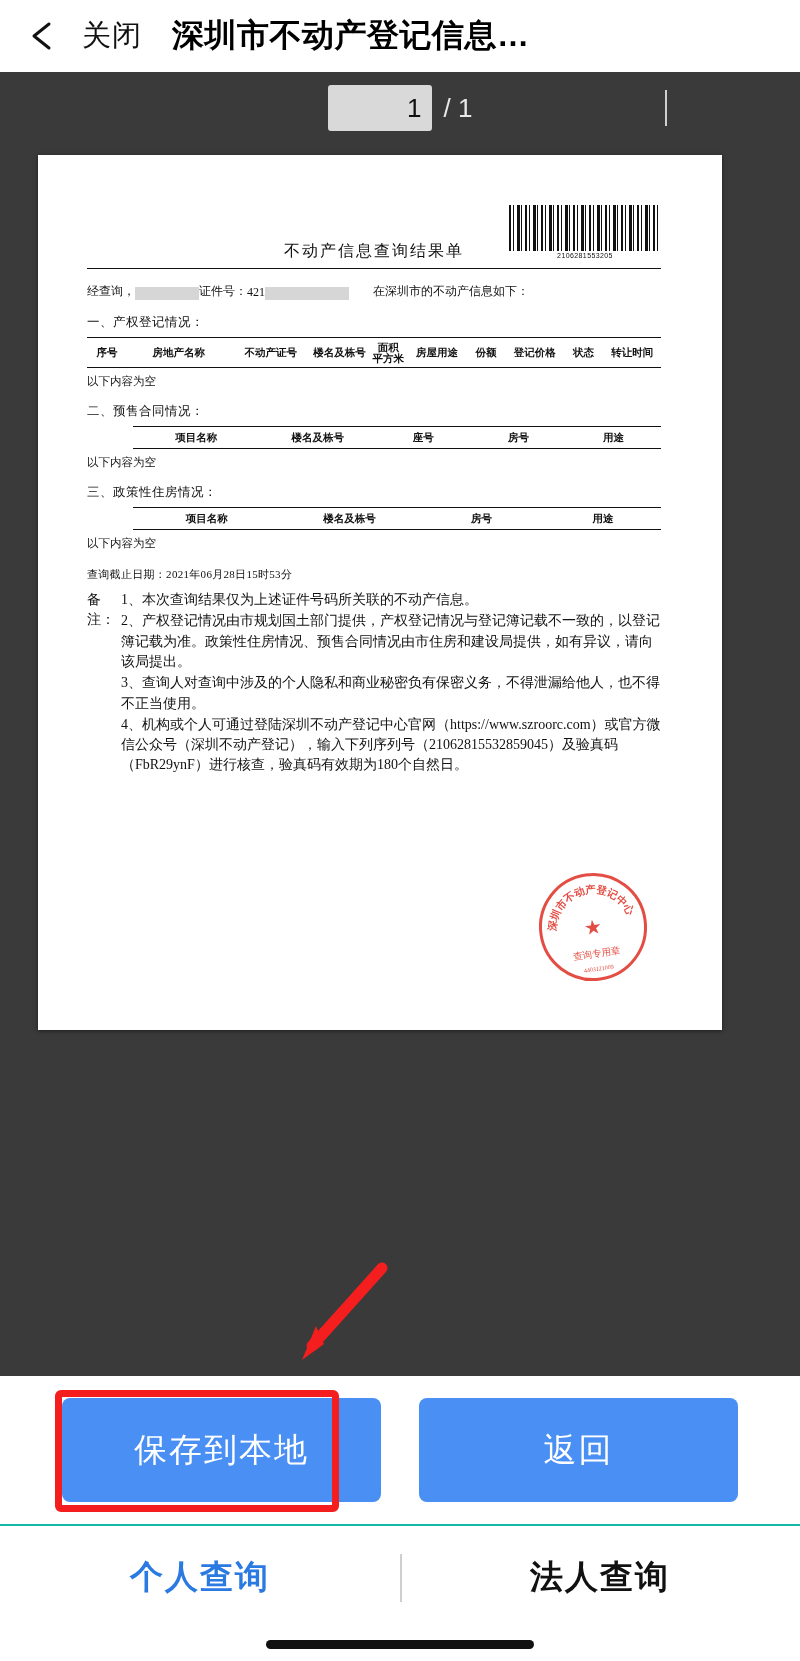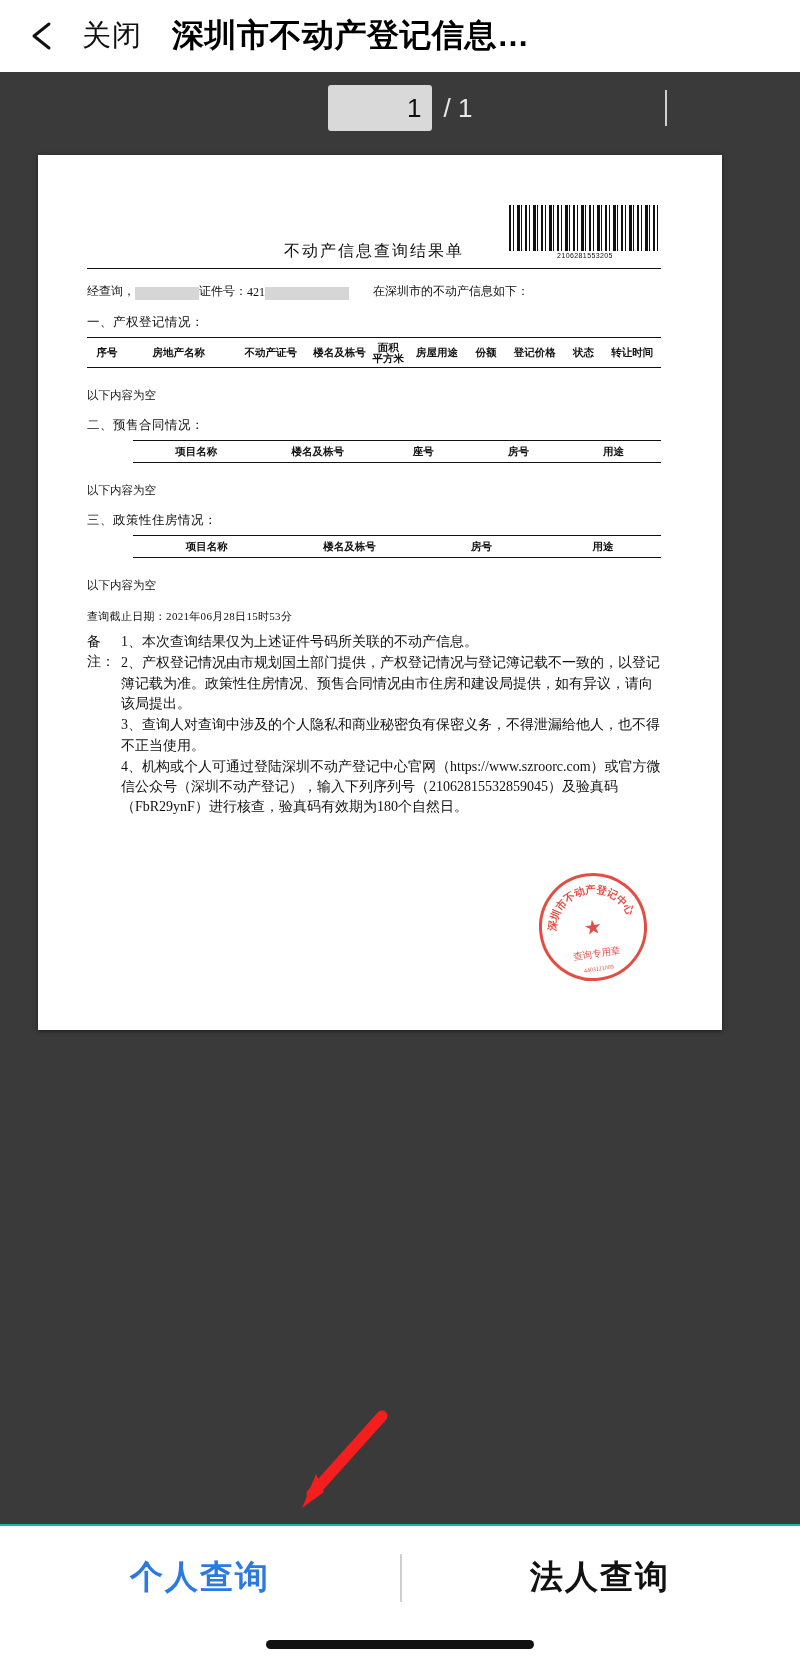--- a/index.html
+++ b/index.html
@@ -182,21 +182,21 @@
     border-bottom: 1px solid #111;
     padding: 4px 0 3px 0;
     font-weight: bold;
     text-align: center;
     white-space: nowrap;
   }
   table.doc-tbl.indent { width: 92%; margin-left: 8%; }
   .empty-note {
     font-size: 11.5px;
     font-family: "Liberation Serif", serif;
-    margin-top: 20px;
+    margin-top: 6px;
   }
   .deadline {
     font-size: 11px;
     font-family: "Liberation Serif", serif;
     margin-top: 16px;
     letter-spacing: 0.3px;
   }
   .remark-block {
     display: flex;
     margin-top: 8px;
@@ -474,20 +474,25 @@
       </div>
     </div>
 
     <svg class="arrow" viewBox="0 0 120 120" aria-hidden="true">
       <line x1="104" y1="8" x2="34" y2="86" stroke="#f41e1e" stroke-width="11" stroke-linecap="round"></line>
       <polygon points="24,100 46,84 38,66" fill="#f41e1e"></polygon>
     </svg>
 
   </div>
 
+  <div class="actions">
+    <button class="btn">保存到本地</button>
+    <button class="btn">返回</button>
+    <div class="btn-highlight"></div>
+  </div>
 
   <div class="tabbar">
     <div class="tab active">个人查询</div>
     <div class="tab-sep"></div>
     <div class="tab inactive">法人查询</div>
   </div>
 
   <div class="home-indicator-wrap">
     <div class="home-indicator"></div>
   </div>

